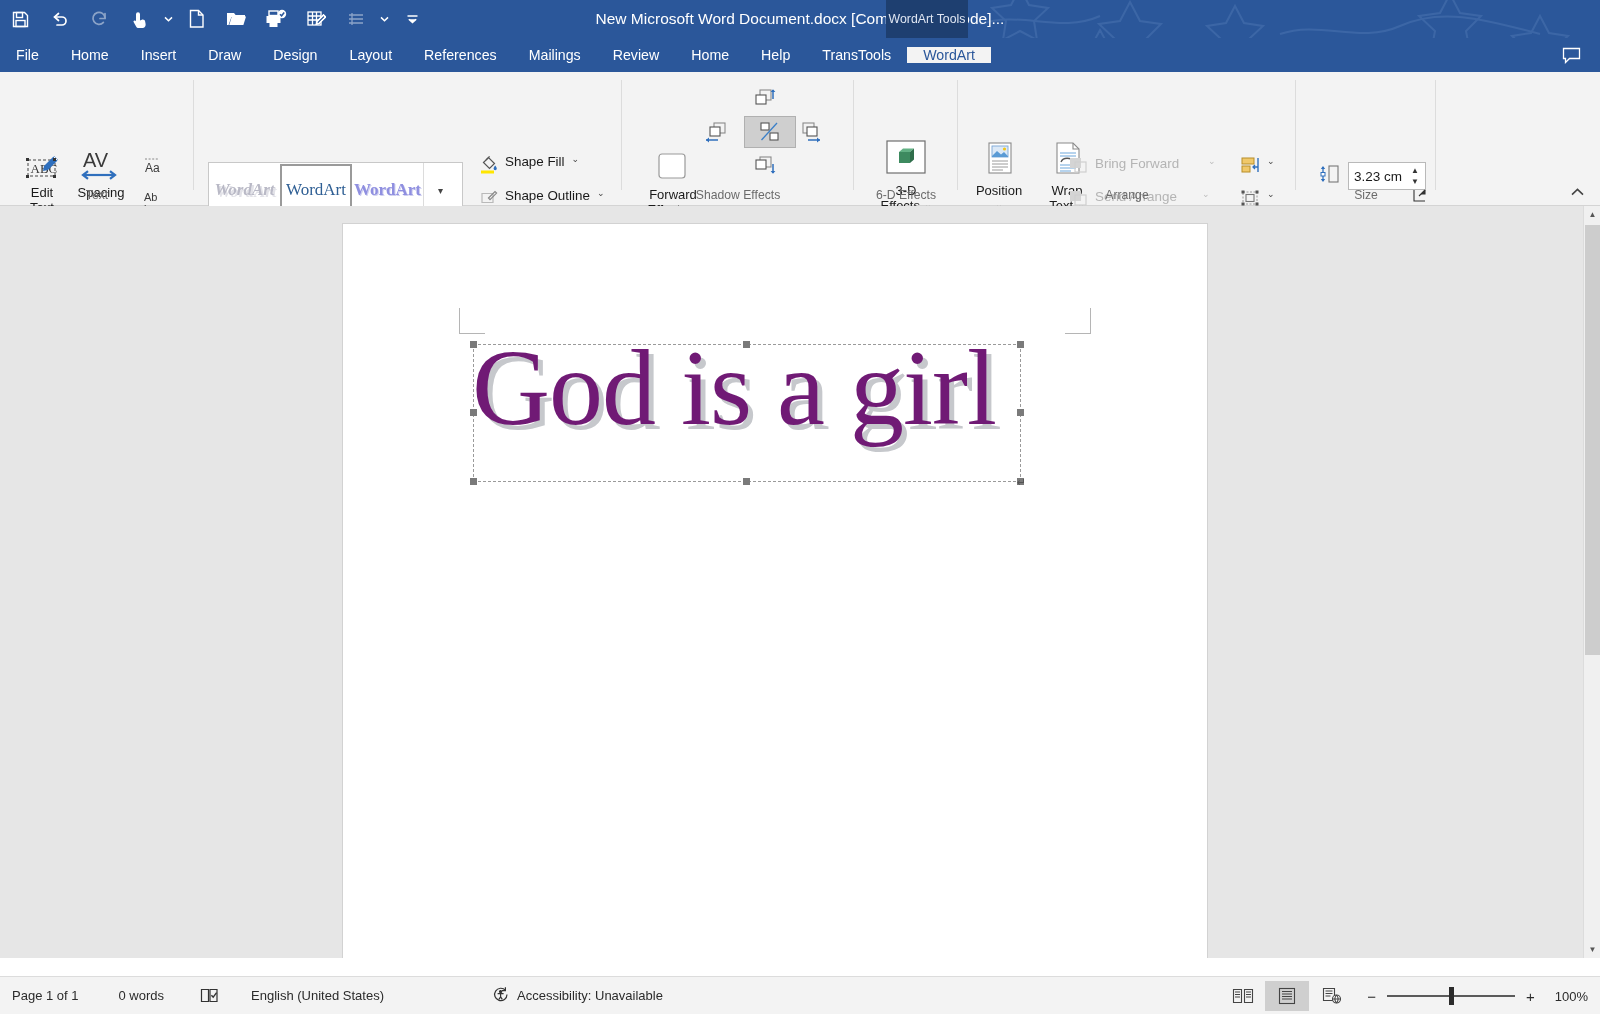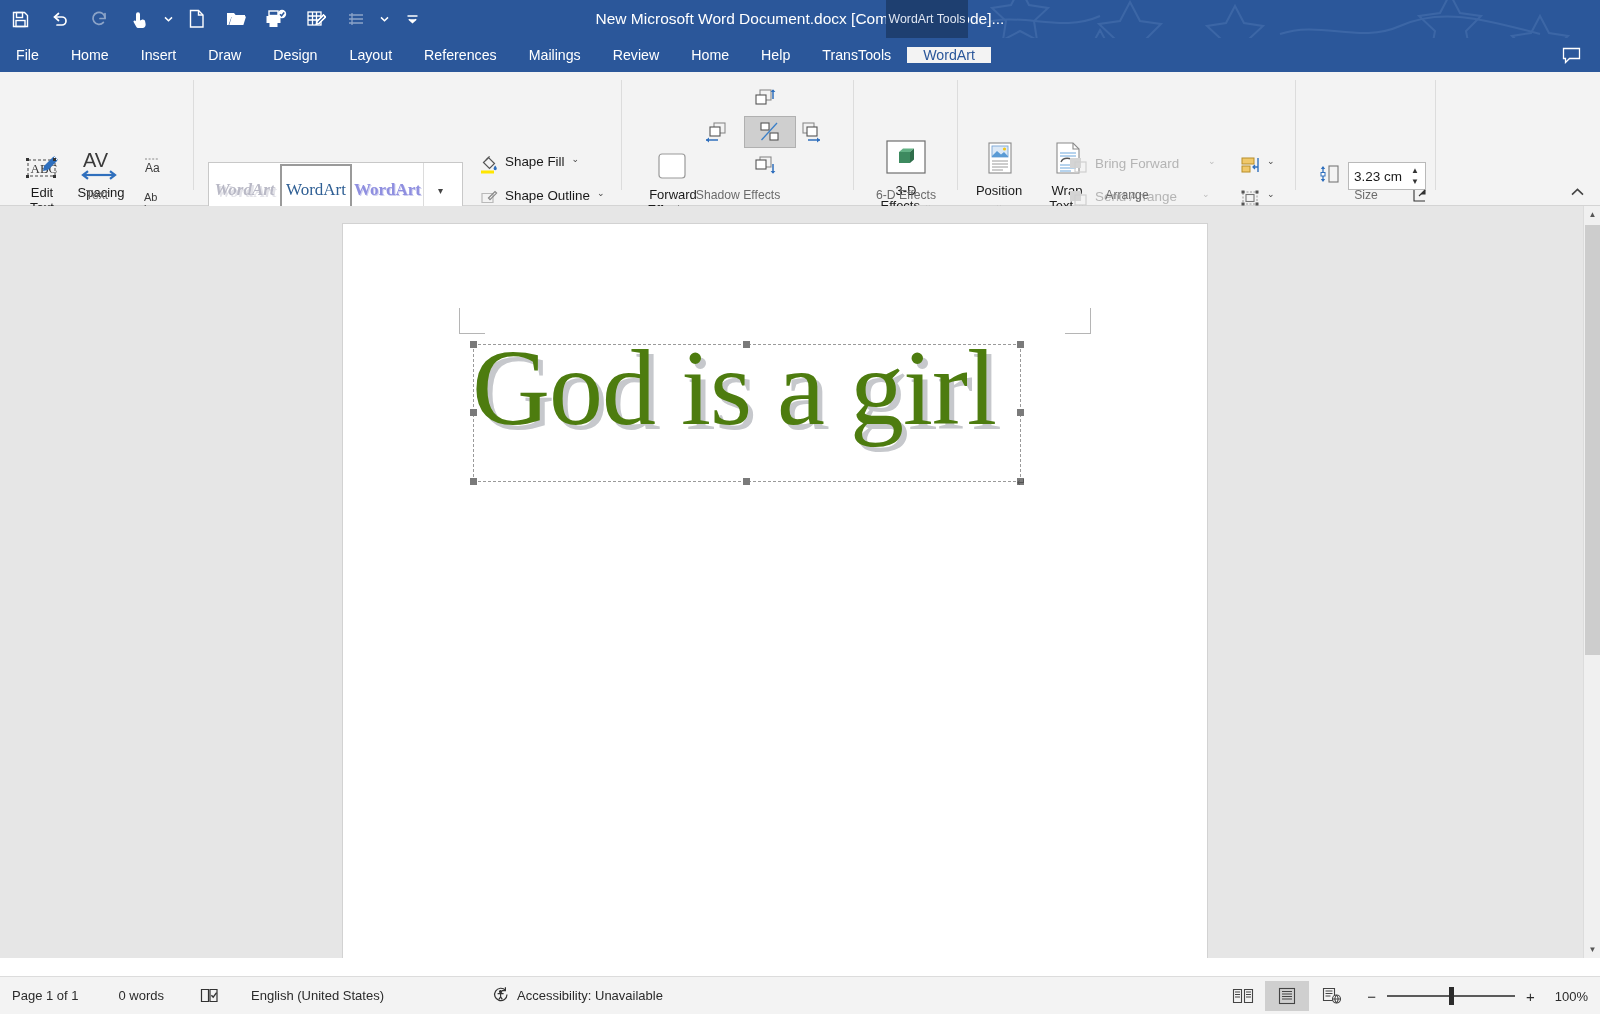--- a/index.html
+++ b/index.html
@@ -157,21 +157,21 @@
   .mcorner.tr { left: 722px; top: 84px; border-right: 1px solid #b5b5b5; border-bottom: 1px solid #b5b5b5; }
 
   .wa-object {
     position: absolute; left: 131px; top: 121px; width: 546px; height: 136px;
     outline: 1px dashed #9a9a9a;
   }
   .wa-text {
     position: absolute; left: -2px; top: -22px; width: 560px;
     font-family: "Liberation Serif", serif;
     font-size: 108px; line-height: 130px; white-space: nowrap;
-    color: #4d7c0f;
+    color: #701a75;
     text-shadow: 5px 5px 0 #c6c8cc;
     letter-spacing: -1px;
   }
   .handle {
     position: absolute; width: 7px; height: 7px; background: #7a7a7a;
   }
   .rot-handle { position: absolute; right: -6px; bottom: -8px; font-size: 11px; color:#555; }
 
   
   .vscroll {

